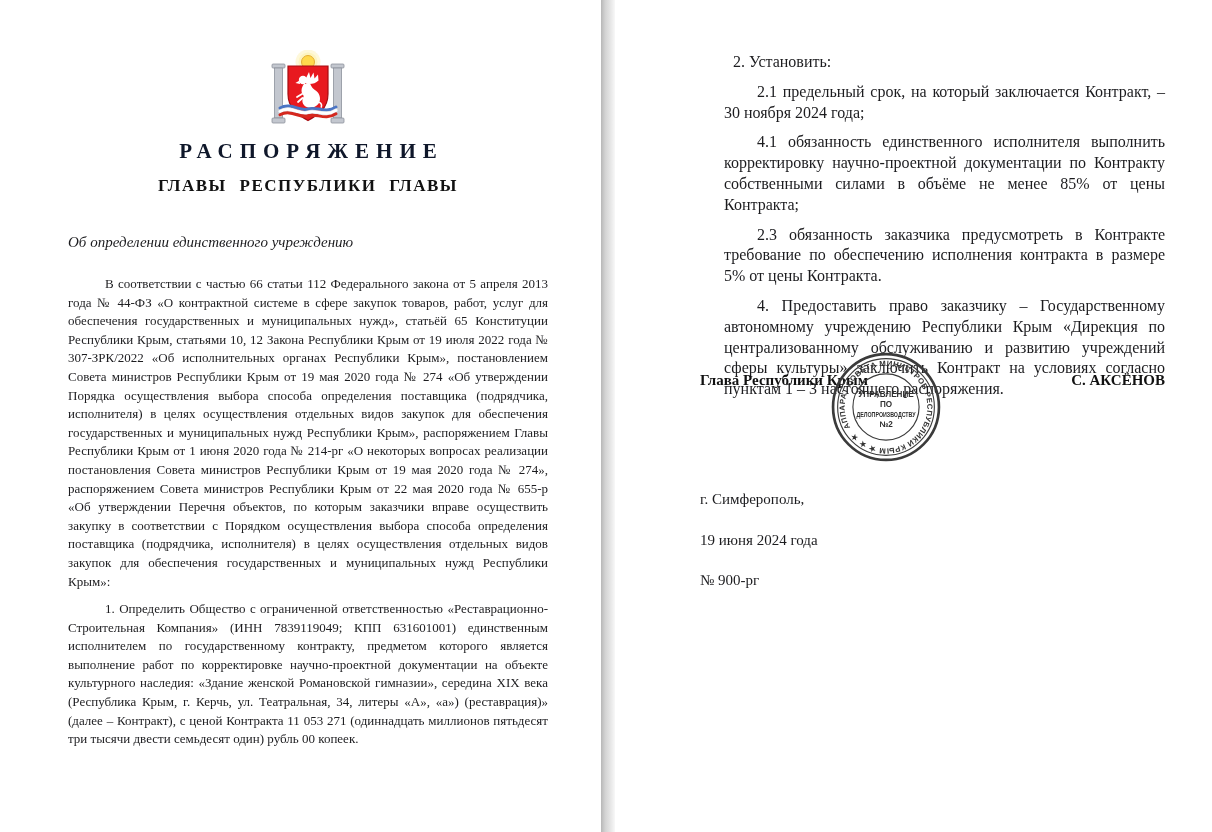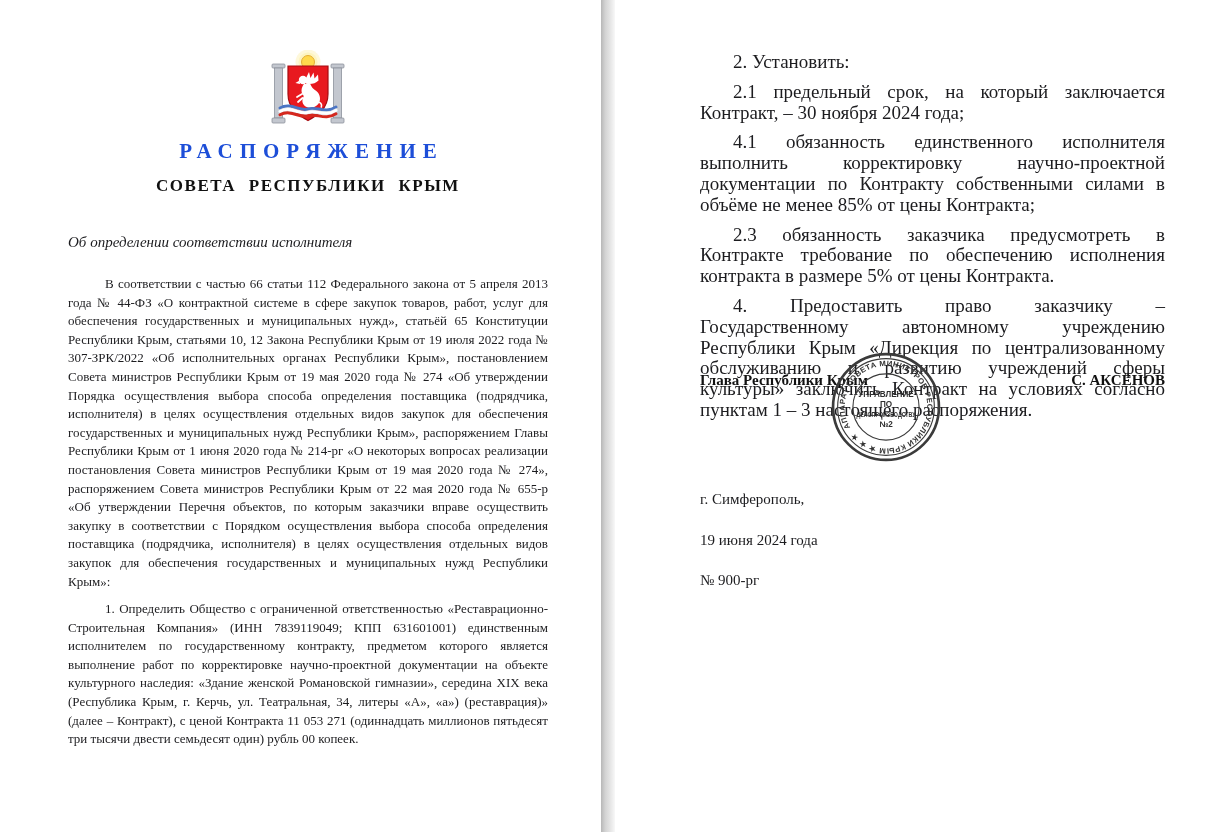--- a/index.html
+++ b/index.html
@@ -20,39 +20,39 @@
     background: linear-gradient(90deg, #b7b7b7 0%, #d3d3d3 30%, #e7e7e7 70%, #f8f8f8 100%);
   }
   .page-2 { left: 615px; width: 597px; }
 
   
   .p1-content { position: absolute; left: 68px; top: 0; width: 480px; }
   .emblem { display: block; margin: 50px auto 0; }
   .doc-title {
     margin: 9px 0 0; text-align: center;
     font-size: 21px; font-weight: bold; letter-spacing: 7px; text-indent: 7px;
-    color: #1d4ed8;
+    color: #0f172a;
   }
   .doc-subtitle {
     margin: 12px 0 0; text-align: center;
     font-size: 17px; font-weight: bold; letter-spacing: 1.5px; word-spacing: 7px;
     color: #111;
   }
   .subject { margin: 38px 0 0; font-style: italic; font-size: 15px; }
   .body-p {
     margin: 0; font-size: 13px; line-height: 18.6px;
     text-align: justify; text-indent: 37px;
   }
   .p1-content .bp-first { margin-top: 24px; }
   .p1-content .bp-second { margin-top: 9px; }
 
   
   .p2-content { position: absolute; left: 85px; top: 0; width: 465px; }
-  .p2-content .body-p { font-size: 19px; line-height: 20.8px; text-indent: 33px; }
-  .p2-content .body-p + .body-p { margin-top: 9px; }
+  .p2-content .body-p { font-size: 16px; line-height: 20.8px; text-indent: 33px; }
+  .p2-content .body-p + .body-p { margin-top: 9px; margin-left: 24px; }
   .p2-content .bp-p2first { margin-top: 52px; }
 
   .sig-row {
     position: absolute; left: 85px; top: 372px; width: 465px;
     display: flex; justify-content: space-between;
     font-size: 15px; font-weight: bold; color: #111;
   }
   .stamp { position: absolute; left: 215px; top: 351px; z-index: 3; }
   .doc-footer { position: absolute; left: 85px; top: 469px; font-size: 15px; line-height: 20.5px; }
   .doc-footer div { white-space: nowrap; margin-top: 20px; }
@@ -95,23 +95,23 @@
 
         <g fill="none" stroke-linecap="round">
           <path d="M18,58 C29,52 38,62 46,59 C54,56 63,64 74,57" stroke-width="3" stroke="#4a74c4"></path>
           <path d="M18,61.4 C29,55.4 38,65.4 46,62.4 C54,59.4 63,67.4 74,60.4" stroke="#d4d9e2" stroke-width="4"></path>
           <path d="M18,61.4 C29,55.4 38,65.4 46,62.4 C54,59.4 63,67.4 74,60.4" stroke-width="2.8" stroke="#ffffff"></path>
           <path d="M18,64.8 C29,58.8 38,68.8 46,65.8 C54,62.8 63,70.8 74,63.8" stroke-width="3" stroke="#d5281e"></path>
         </g>
       </svg>
 
       <h1 class="doc-title">РАСПОРЯЖЕНИЕ</h1>
-      <h2 class="doc-subtitle">СОВЕТА  РЕСПУБЛИКИ  КРЫМ</h2>
+      <h2 class="doc-subtitle">ГЛАВЫ  РЕСПУБЛИКИ  ГЛАВЫ</h2>
 
-      <p class="subject">Об определении соответствии исполнителя</p>
+      <p class="subject">Об определении единственного учреждению</p>
 
       <p class="body-p bp-first">В соответствии с частью 66 статьи 112 Федерального закона от 5 апреля 2013 года № 44-ФЗ «О контрактной системе в сфере закупок товаров, работ, услуг для обеспечения государственных и муниципальных нужд», статьёй 65 Конституции Республики Крым, статьями 10, 12 Закона Республики Крым от 19 июля 2022 года № 307-ЗРК/2022 «Об исполнительных органах Республики Крым», постановлением Совета министров Республики Крым от 19 мая 2020 года № 274 «Об утверждении Порядка осуществления выбора способа определения поставщика (подрядчика, исполнителя) в целях осуществления отдельных видов закупок для обеспечения государственных и муниципальных нужд Республики Крым», распоряжением Главы Республики Крым от 1 июня 2020 года № 214-рг «О некоторых вопросах реализации постановления Совета министров Республики Крым от 19 мая 2020 года № 274», распоряжением Совета министров Республики Крым от 22 мая 2020 года № 655-р «Об утверждении Перечня объектов, по которым заказчики вправе осуществить закупку в соответствии с Порядком осуществления выбора способа определения поставщика (подрядчика, исполнителя) в целях осуществления отдельных видов закупок для обеспечения государственных и муниципальных нужд Республики Крым»:</p>
       <p class="body-p bp-second">1. Определить Общество с ограниченной ответственностью «Реставрационно-Строительная Компания» (ИНН 7839119049; КПП 631601001) единственным исполнителем по государственному контракту, предметом которого является выполнение работ по корректировке научно-проектной документации на объекте культурного наследия: «Здание женской Романовской гимназии», середина XIX века (Республика Крым, г. Керчь, ул. Театральная, 34, литеры «А», «а») (реставрация)» (далее – Контракт), с ценой Контракта 11 053 271 (одиннадцать миллионов пятьдесят три тысячи двести семьдесят один) рубль 00 копеек.</p>
     </div>
   </div>
 
   <div class="gutter"></div>
 
   <div class="page page-2">
     <div class="p2-content">

